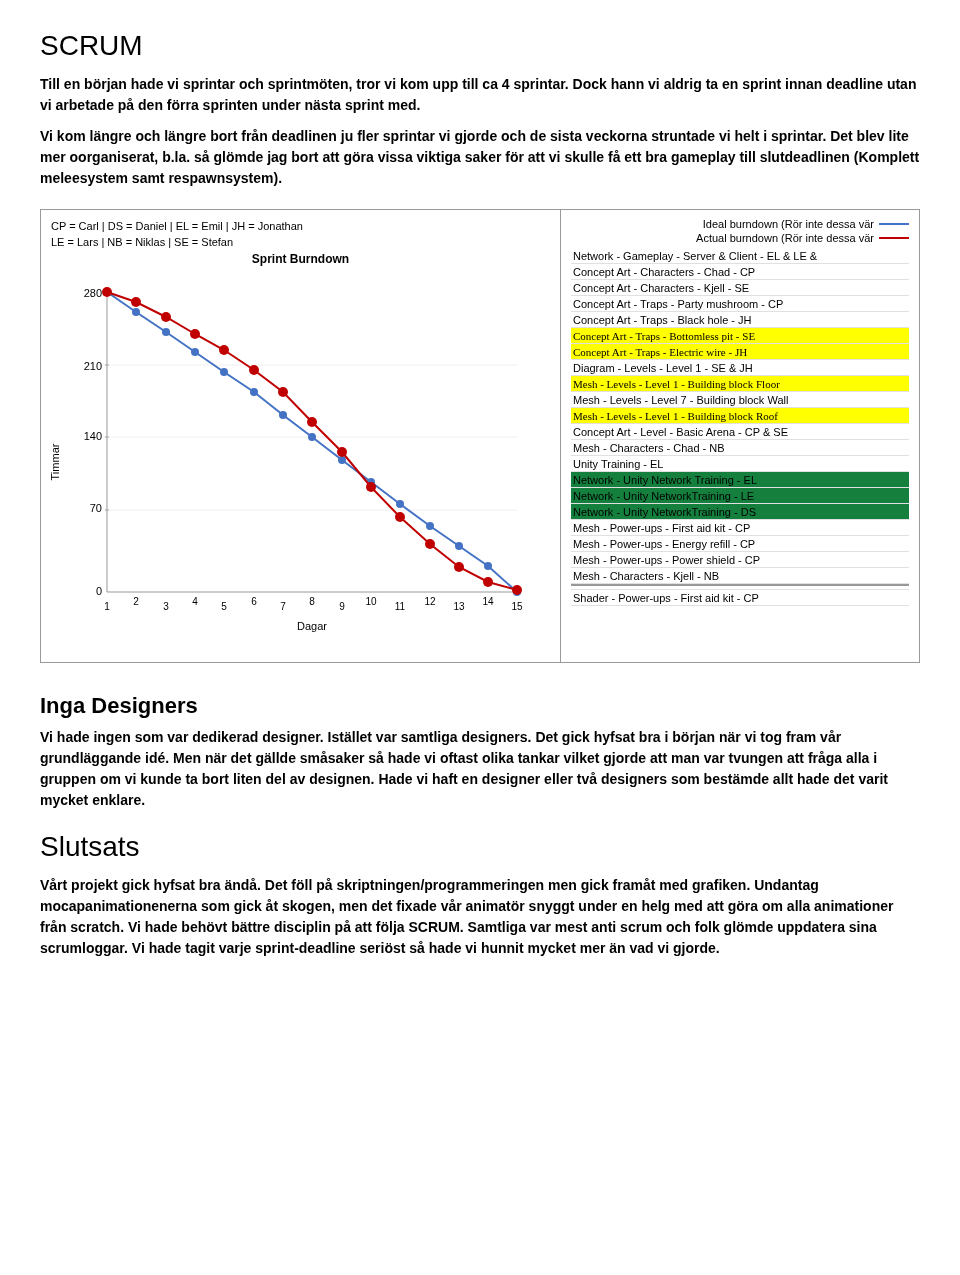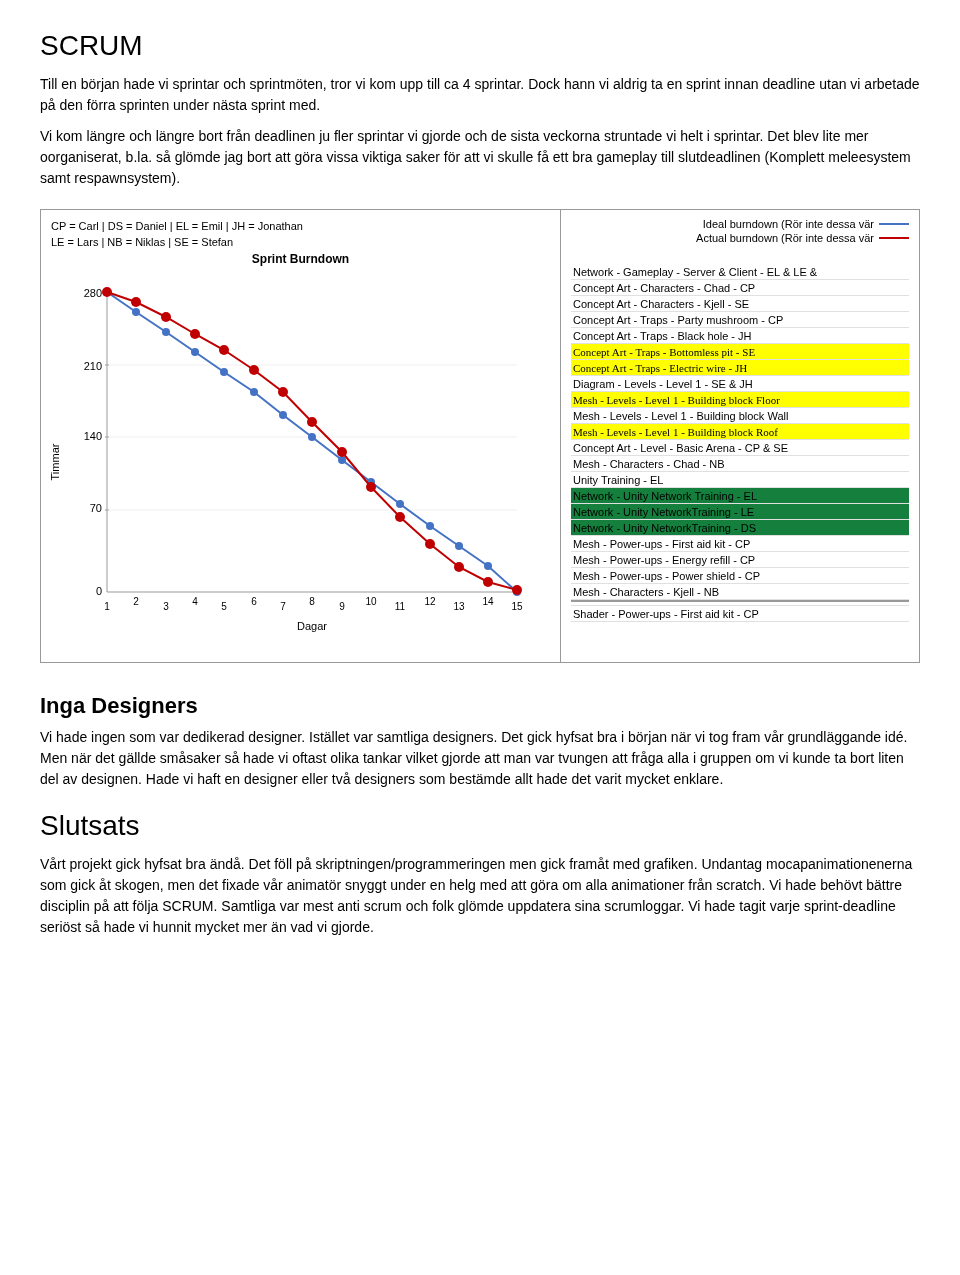--- a/index.html
+++ b/index.html
@@ -6,21 +6,21 @@
     body {
       font-family: Arial, sans-serif;
       font-size: 14px;
       color: #000;
       background: #fff;
       width: 960px;
       padding: 30px 40px;
     }
     h1 { font-size: 28px; font-weight: normal; margin-bottom: 12px; }
     h2 { font-size: 22px; font-weight: bold; margin-bottom: 8px; }
-    p { margin-bottom: 10px; line-height: 1.5; }
+    p { margin-bottom: 10px; line-height: 1.5; font-weight: bold; }
 
     .chart-section {
       display: flex;
       gap: 0;
       margin: 20px 0 30px 0;
       border: 1px solid #999;
       justify-content: center;
     }
 
     .chart-left {
@@ -78,21 +78,21 @@
       background: #4472c4;
     }
     .ideal-row .line-red {
       display: inline-block;
       width: 30px;
       height: 2px;
       background: #c00000;
     }
 
     .task-list {
-      margin-top: 20px;
+      margin-top: 4px;
       font-size: 11px;
     }
 
     .task-list .task-item {
       padding: 1.5px 2px;
       border-bottom: 1px solid #e0e0e0;
       white-space: nowrap;
       overflow: hidden;
       text-overflow: ellipsis;
     }
@@ -220,21 +220,21 @@
     <div class="task-list" id="task-list">
     <div class="task-item">Network - Gameplay - Server &amp; Client - EL &amp; LE &amp;</div>
         <div class="task-item">Concept Art - Characters - Chad - CP</div>
         <div class="task-item">Concept Art - Characters - Kjell - SE</div>
         <div class="task-item">Concept Art - Traps - Party mushroom - CP</div>
         <div class="task-item">Concept Art - Traps - Black hole - JH</div>
         <div class="task-item highlight-yellow">Concept Art - Traps - Bottomless pit - SE</div>
         <div class="task-item highlight-yellow">Concept Art - Traps - Electric wire - JH</div>
         <div class="task-item">Diagram - Levels - Level 1 - SE &amp; JH</div>
         <div class="task-item highlight-yellow">Mesh - Levels - Level 1 - Building block Floor</div>
-        <div class="task-item">Mesh - Levels - Level 1 - Building block Wall</div>
+        <div class="task-item">Mesh - Levels - Level 7 - Building block Wall</div>
         <div class="task-item highlight-yellow">Mesh - Levels - Level 1 - Building block Roof</div>
         <div class="task-item">Concept Art - Level - Basic Arena - CP &amp; SE</div>
         <div class="task-item">Mesh - Characters - Chad - NB</div>
         <div class="task-item">Unity Training - EL</div>
         <div class="task-item highlight-blue">Network - Unity Network Training - EL</div>
         <div class="task-item highlight-blue">Network - Unity NetworkTraining - LE</div>
         <div class="task-item highlight-blue">Network - Unity NetworkTraining - DS</div>
         <div class="task-item">Mesh - Power-ups - First aid kit - CP</div>
         <div class="task-item">Mesh - Power-ups - Energy refill - CP</div>
         <div class="task-item">Mesh - Power-ups - Power shield - CP</div>

